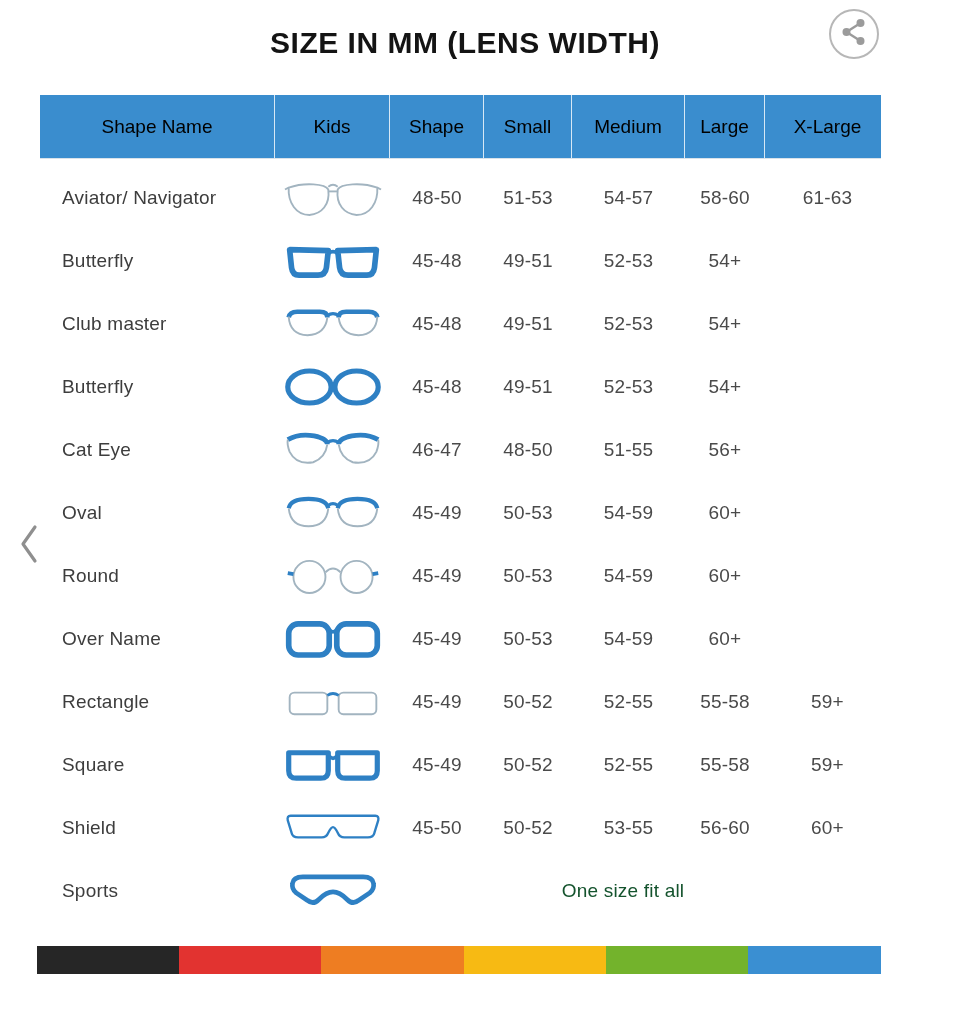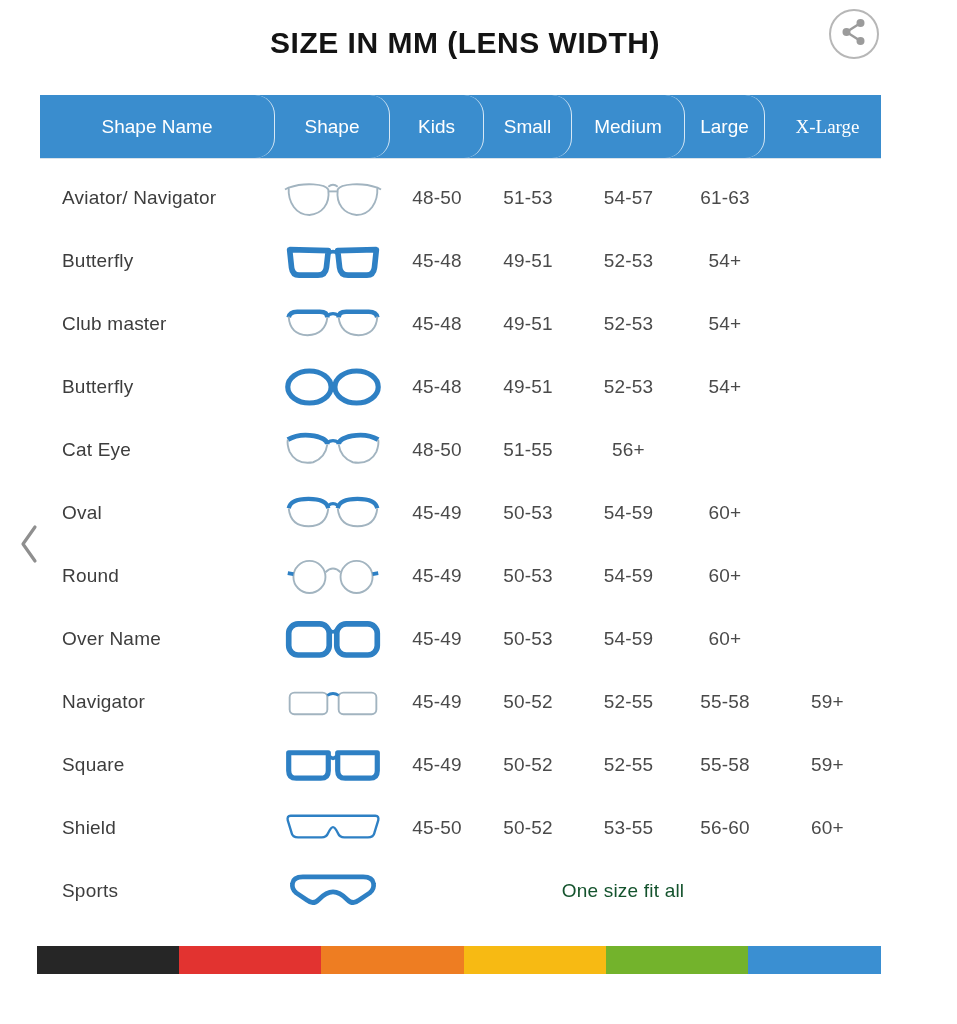--- a/index.html
+++ b/index.html
@@ -16,24 +16,24 @@
     position:absolute;top:9px;left:829px;width:50px;height:50px;border-radius:50%;
     border:2px solid #b7b7b7;background:#fff;display:flex;align-items:center;justify-content:center;
     cursor:pointer;box-sizing:border-box;
   }
   .table{position:absolute;left:40px;top:95px;width:850px;}
   .grid{display:grid;grid-template-columns:235px 115px 94px 88px 113px 80px 125px;}
   .thead{
     height:63px;border-bottom:1px solid #d9e2ea;
   }
   .th{
-    color:#ffffff;font-size:19px;display:flex;align-items:center;justify-content:center;
-    border-right:1px solid rgba(255,255,255,.8);height:63px;box-sizing:border-box;border-radius:20px;
-  }
-  .th:last-child{border-right:none;font-family:Liberation Serif, serif;}
+    color:#000000;font-size:19px;display:flex;align-items:center;justify-content:center;
+    border-right:1px solid rgba(255,255,255,.8);height:63px;box-sizing:border-box;
+  }
+  .th:last-child{border-right:none;}
   .row{height:63px;}
   .row:first-child{margin-top:7px;}
   .cell{
     display:flex;align-items:center;justify-content:center;
     font-size:19px;color:#4a4a4a;letter-spacing:.2px;
   }
   .cell.name{justify-content:flex-start;padding-left:22px;color:#3d3d3d;}
   .cell.shape svg{width:98px;height:46px;display:block;}
   .cell.span-all{grid-column:3/8;justify-content:center;padding-right:34px;color:#14532d;}
   .stripe{
@@ -62,22 +62,22 @@
         <circle cx="19.5" cy="23" r="4" fill="#9b9b9b"></circle>
         <line x1="19.5" y1="5" x2="5.5" y2="14" stroke="#9b9b9b" stroke-width="2.4"></line>
         <line x1="5.5" y1="14" x2="19.5" y2="23" stroke="#9b9b9b" stroke-width="2.4"></line>
       </svg>
     </span>
   </div>
 
   <div class="table">
     <div class="grid thead" id="thead" style="background: rgb(58, 141, 206);">
         <div class="th">Shape Name</div>
+        <div class="th">Kids</div>
         <div class="th">Shape</div>
-        <div class="th">Kids</div>
         <div class="th">Small</div>
         <div class="th">Medium</div>
         <div class="th">Large</div>
         <div class="th">X-Large</div>
       </div>
     <div id="tbody">
         <div class="grid row">
           <div class="cell name">Aviator/ Navigator</div>
           <div class="cell shape">
             <svg viewBox="0 0 104 46" fill="none">
@@ -85,20 +85,21 @@
     <path d="M99,12 C82,6 60,8 57,14 C55,30 64,40 77,41 C91,41 100,28 99,12 Z" stroke="#a2b4c0" stroke-width="2"></path>
     <path d="M47,11 Q52,7 57,11" stroke="#a2b4c0" stroke-width="2"></path>
               <line x1="47" y1="16" x2="57" y2="16" stroke="#a2b4c0" stroke-width="2"></line>
     <line x1="1" y1="14" x2="5" y2="12" stroke="#a2b4c0" stroke-width="2"></line>
               <line x1="99" y1="12" x2="103" y2="14" stroke="#a2b4c0" stroke-width="2"></line>
             </svg>
           </div>
           <div class="cell">48-50</div>
           <div class="cell">51-53</div>
           <div class="cell">54-57</div>
+          <div class="cell">58-60</div>
           <div class="cell">61-63</div>
         </div>
         <div class="grid row">
           <div class="cell name">Butterfly</div>
           <div class="cell shape">
             <svg viewBox="0 0 104 46" fill="none">
               <path d="M6,11 L47,12 L45,30 Q44,38 36,38 L16,38 Q9,38 8,30 Z" stroke="#2e80c4" stroke-width="6" stroke-linejoin="round"></path>
     <path d="M98,11 L57,12 L59,30 Q60,38 68,38 L88,38 Q95,38 96,30 Z" stroke="#2e80c4" stroke-width="6" stroke-linejoin="round"></path>
     <path d="M47,15 Q52,11 57,15" stroke="#2e80c4" stroke-width="4"></path>
             </svg>
@@ -144,20 +145,21 @@
           <div class="cell name">Cat Eye</div>
           <div class="cell shape">
             <svg viewBox="0 0 104 46" fill="none">
               <path d="M4,12 Q16,5 32,8 Q46,11 46,17" stroke="#2e80c4" stroke-width="5"></path>
     <path d="M100,12 Q88,5 72,8 Q58,11 58,17" stroke="#2e80c4" stroke-width="5"></path>
     <path d="M46,17 Q44,31 31,36 Q13,39 6,25 Q3,17 4,12" stroke="#a2b4c0" stroke-width="2"></path>
     <path d="M58,17 Q60,31 73,36 Q91,39 98,25 Q101,17 100,12" stroke="#a2b4c0" stroke-width="2"></path>
     <path d="M46,15 Q52,11 58,15" stroke="#2e80c4" stroke-width="3.5"></path>
             </svg>
           </div>
+          <div class="cell">46-47</div>
           <div class="cell">48-50</div>
           <div class="cell">51-55</div>
           <div class="cell">56+</div>
           <div class="cell"></div>
         </div>
         <div class="grid row">
           <div class="cell name">Oval</div>
           <div class="cell shape">
             <svg viewBox="0 0 104 46" fill="none">
               <path d="M5,18 Q7,8 26,8 Q45,8 47,18" stroke="#2e80c4" stroke-width="4.5"></path>
@@ -199,21 +201,21 @@
     <path d="M48,13 Q52,18 56,13" stroke="#2e80c4" stroke-width="4"></path>
             </svg>
           </div>
           <div class="cell">45-49</div>
           <div class="cell">50-53</div>
           <div class="cell">54-59</div>
           <div class="cell">60+</div>
           <div class="cell"></div>
         </div>
         <div class="grid row">
-          <div class="cell name">Navigator</div>
+          <div class="cell name">Rectangle</div>
           <div class="cell shape">
             <svg viewBox="0 0 104 46" fill="none">
               <rect x="6" y="13" width="40" height="23" rx="5" stroke="#a2b4c0" stroke-width="2"></rect>
     <rect x="58" y="13" width="40" height="23" rx="5" stroke="#a2b4c0" stroke-width="2"></rect>
     <path d="M46,16 Q52,12 58,16" stroke="#2e80c4" stroke-width="3"></path>
             </svg>
           </div>
           <div class="cell">45-49</div>
           <div class="cell">50-52</div>
           <div class="cell">52-55</div>

